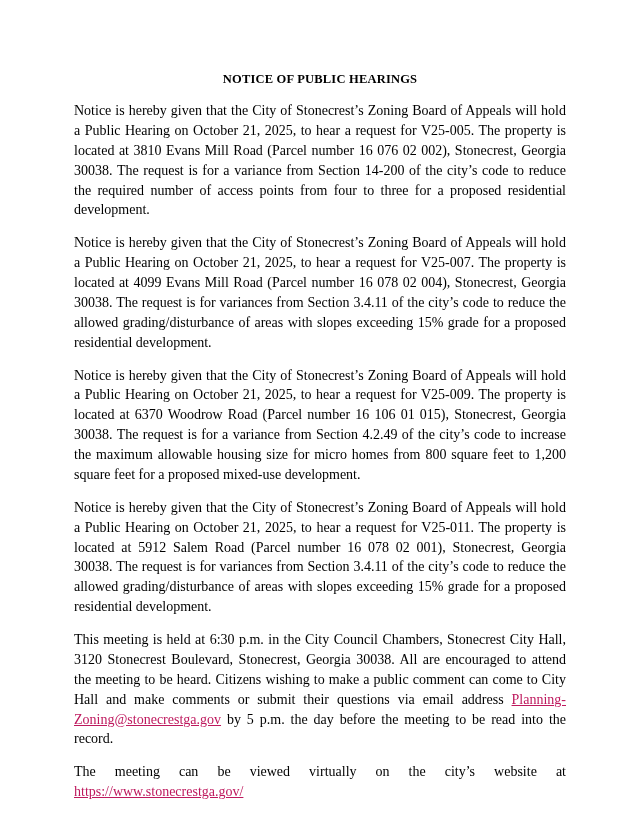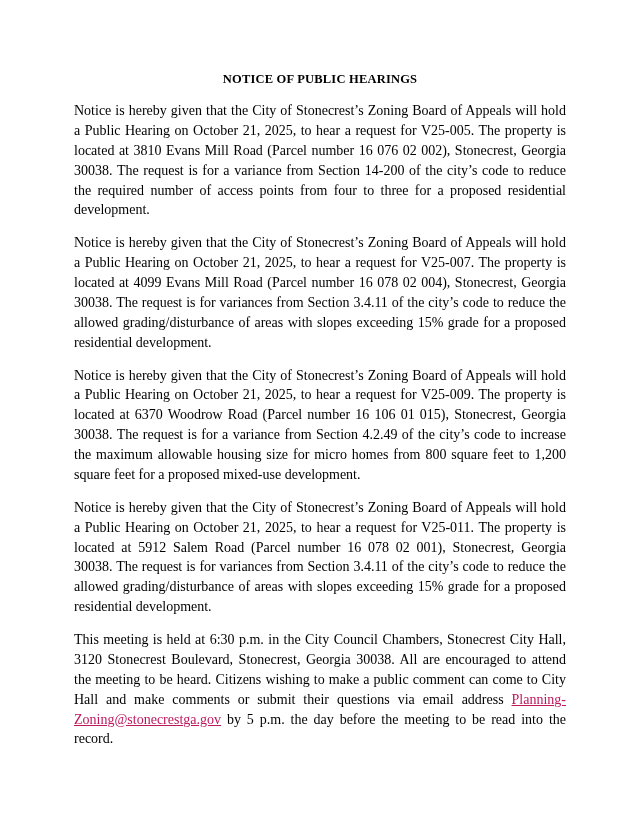--- a/index.html
+++ b/index.html
@@ -56,15 +56,16 @@
 
     <div class="doc-title">NOTICE OF PUBLIC HEARINGS</div>
 
     <p class="para">Notice is hereby given that the City of Stonecrest’s Zoning Board of Appeals will hold a Public Hearing on October 21, 2025, to hear a request for V25-005. The property is located at 3810 Evans Mill Road (Parcel number 16 076 02 002), Stonecrest, Georgia 30038. The request is for a variance from Section 14-200 of the city’s code to reduce the required number of access points from four to three for a proposed residential development.</p>
     <p class="para">Notice is hereby given that the City of Stonecrest’s Zoning Board of Appeals will hold a Public Hearing on October 21, 2025, to hear a request for V25-007. The property is located at 4099 Evans Mill Road (Parcel number 16 078 02 004), Stonecrest, Georgia 30038. The request is for variances from Section 3.4.11 of the city’s code to reduce the allowed grading/disturbance of areas with slopes exceeding 15% grade for a proposed residential development.</p>
     <p class="para">Notice is hereby given that the City of Stonecrest’s Zoning Board of Appeals will hold a Public Hearing on October 21, 2025, to hear a request for V25-009. The property is located at 6370 Woodrow Road (Parcel number 16 106 01 015), Stonecrest, Georgia 30038. The request is for a variance from Section 4.2.49 of the city’s code to increase the maximum allowable housing size for micro homes from 800 square feet to 1,200 square feet for a proposed mixed-use development.</p>
     <p class="para">Notice is hereby given that the City of Stonecrest’s Zoning Board of Appeals will hold a Public Hearing on October 21, 2025, to hear a request for V25-011. The property is located at 5912 Salem Road (Parcel number 16 078 02 001), Stonecrest, Georgia 30038. The request is for variances from Section 3.4.11 of the city’s code to reduce the allowed grading/disturbance of areas with slopes exceeding 15% grade for a proposed residential development.</p>
 
     <p class="para"><span>This meeting is held at 6:30 p.m. in the City Council Chambers, Stonecrest City Hall, 3120 Stonecrest Boulevard, Stonecrest, Georgia 30038. All are encouraged to attend the meeting to be heard. Citizens wishing to make a public comment can come to City Hall and make comments or submit their questions via email address </span><a class="link" href="#">Planning-Zoning@stonecrestga.gov</a><span> by 5 p.m. the day before the meeting to be read into the record.</span></p>
 
+    <p class="para"><span>The meeting can be viewed virtually on the city’s website at </span> <a class="link nowrap" href="#">https://www.stonecrestga.gov/</a><span></span></p>
 
   </div>
 </div>
 
 </body></html>

